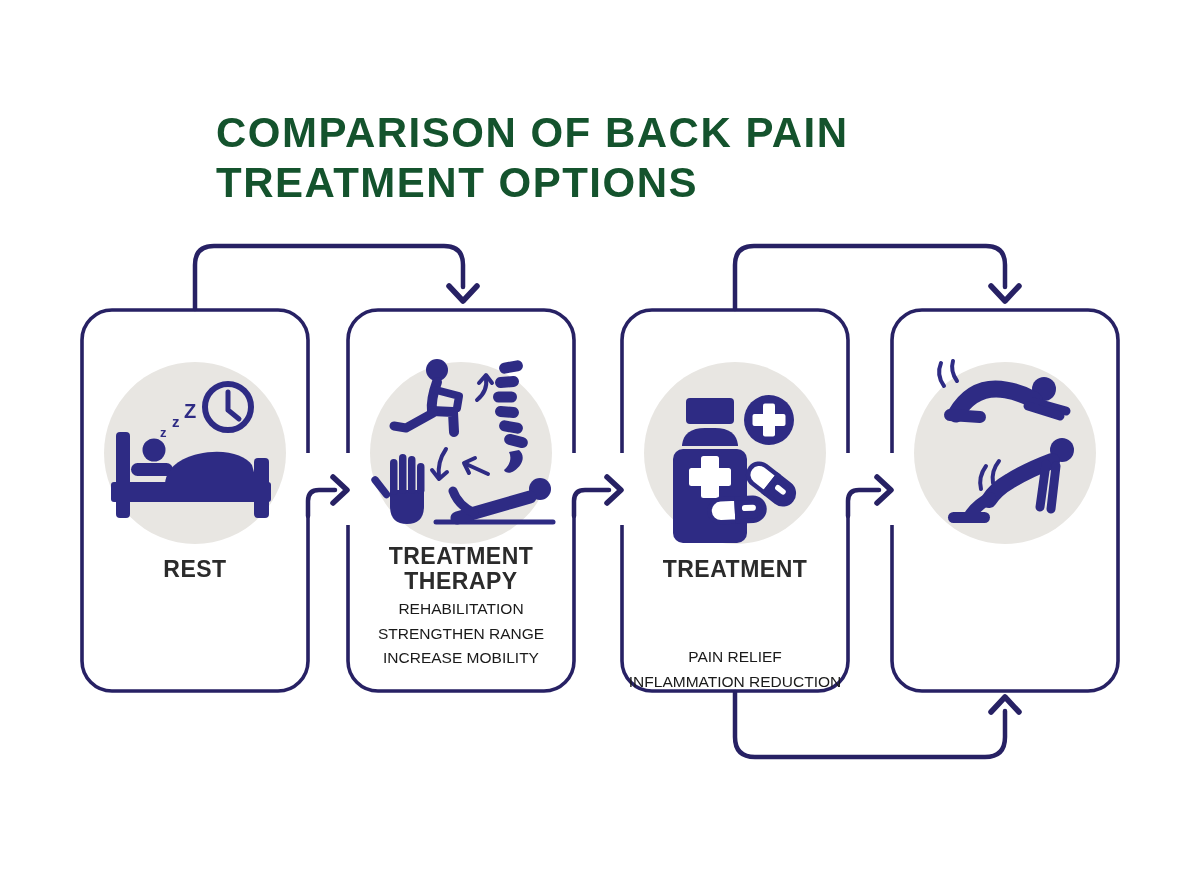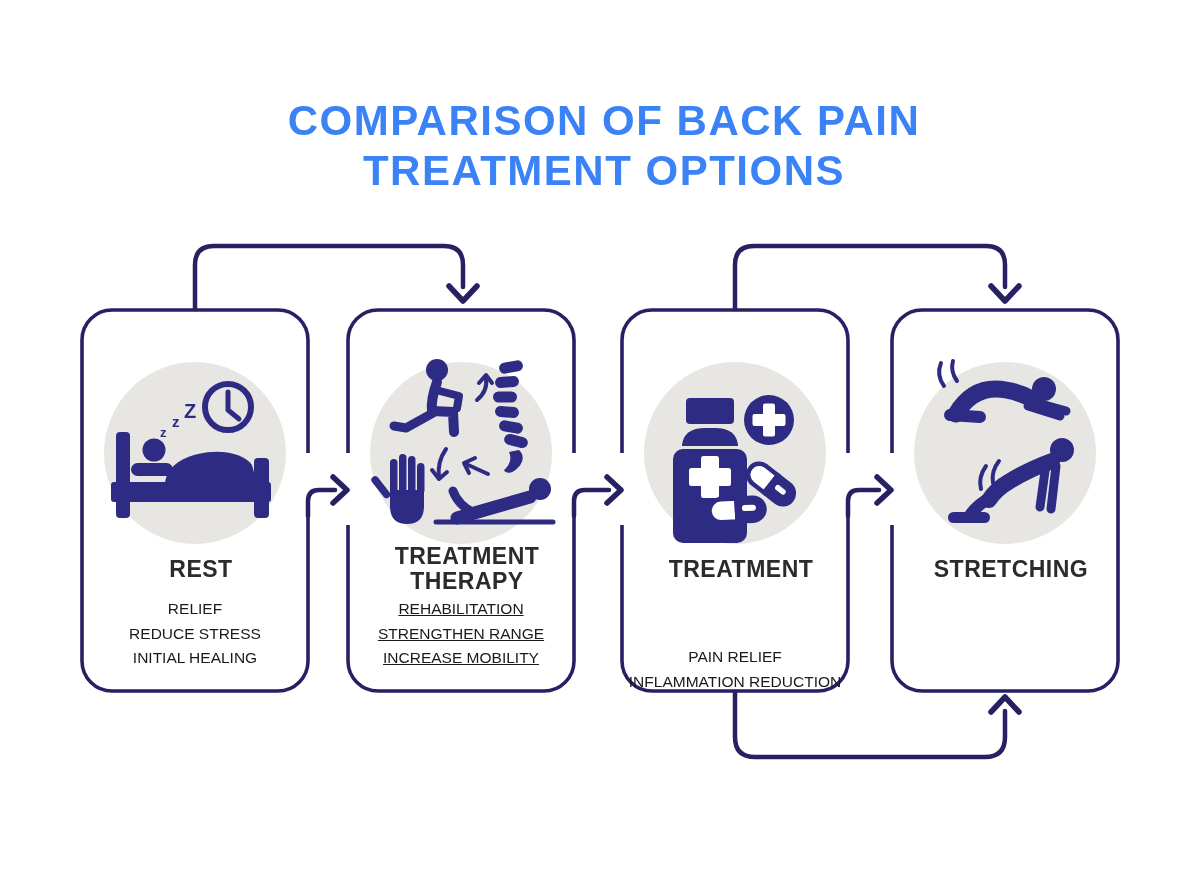--- a/index.html
+++ b/index.html
@@ -1,38 +1,38 @@
 <!DOCTYPE html>
 <html><head>
 <meta charset="utf-8">
 <style>
   html,body{margin:0;padding:0;background:#ffffff;}
   .canvas{
     position:relative;width:1200px;height:896px;background:#ffffff;overflow:hidden;
     font-family:"Liberation Sans", sans-serif;
   }
   .page-title{
-    position:absolute;top:92px;left:200px;width:800px;margin:4px;
-    text-align:center;font-size:42px;line-height:1.2;font-weight:800;
-    letter-spacing:1.5px;color:#3b82f6;
+    position:absolute;top:92px;left:200px;width:800px;margin:16px;
+    text-align:left;font-size:42px;line-height:1.2;font-weight:800;
+    letter-spacing:1.5px;color:#14532d;
   }
   svg.diagram{position:absolute;top:0;left:0;}
   .card-title{
     position:absolute;top:544px;height:50px;width:226px;
     display:flex;align-items:center;justify-content:center;
     font-size:23px;font-weight:800;letter-spacing:0.5px;line-height:25px;
-    color:#2b2b2b;text-align:center;padding-left:6px;
+    color:#2b2b2b;text-align:center;
   }
   .card-items{
     position:absolute;top:597px;
     font-size:15.5px;line-height:24.5px;color:#1a1a1a;text-align:center;
   }
   .ct-1{left:82px;}  .ct-2{left:348px;}  .ct-3{left:622px;}  .ct-4{left:892px;}
   .ci-1{left:95px;width:200px;}
-  .ci-2{left:361px;width:200px;text-decoration:underline;}
+  .ci-2{left:361px;width:200px;}
   .ci-3{left:624px;width:222px;margin-top:48px;}
   .ci-4{left:911px;width:188px;}
 </style>
 </head>
 <body>
 
 <div class="canvas">
 
   <h1 class="page-title">COMPARISON OF BACK PAIN TREATMENT OPTIONS</h1>
 
@@ -203,34 +203,28 @@
         <rect x="948" y="512" width="42" height="11" rx="5.5" stroke="none"></rect>
       </g>
       <g stroke="#2e2b84" fill="none" stroke-linecap="round" stroke-width="4">
         <path d="M986,466 Q978,477 981,489"></path>
         <path d="M999,461 Q991,471 993,483"></path>
       </g>
     </g>
   </svg>
 
   <div class="card-title ct-1">REST</div>
-  <div class="card-items ci-1">
-    <div>RELIEF</div>
-    <div>REDUCE STRESS</div>
-    <div>INITIAL HEALING</div>
-  </div>
 
   <div class="card-title ct-2">TREATMENT THERAPY</div>
   <div class="card-items ci-2">
     <div>REHABILITATION</div>
     <div>STRENGTHEN RANGE</div>
     <div>INCREASE MOBILITY</div>
   </div>
 
   <div class="card-title ct-3">TREATMENT</div>
   <div class="card-items ci-3">
     <div>PAIN RELIEF</div>
     <div>INFLAMMATION REDUCTION</div>
   </div>
 
-  <div class="card-title ct-4">STRETCHING</div>
 
 </div>
 
 </body></html>

